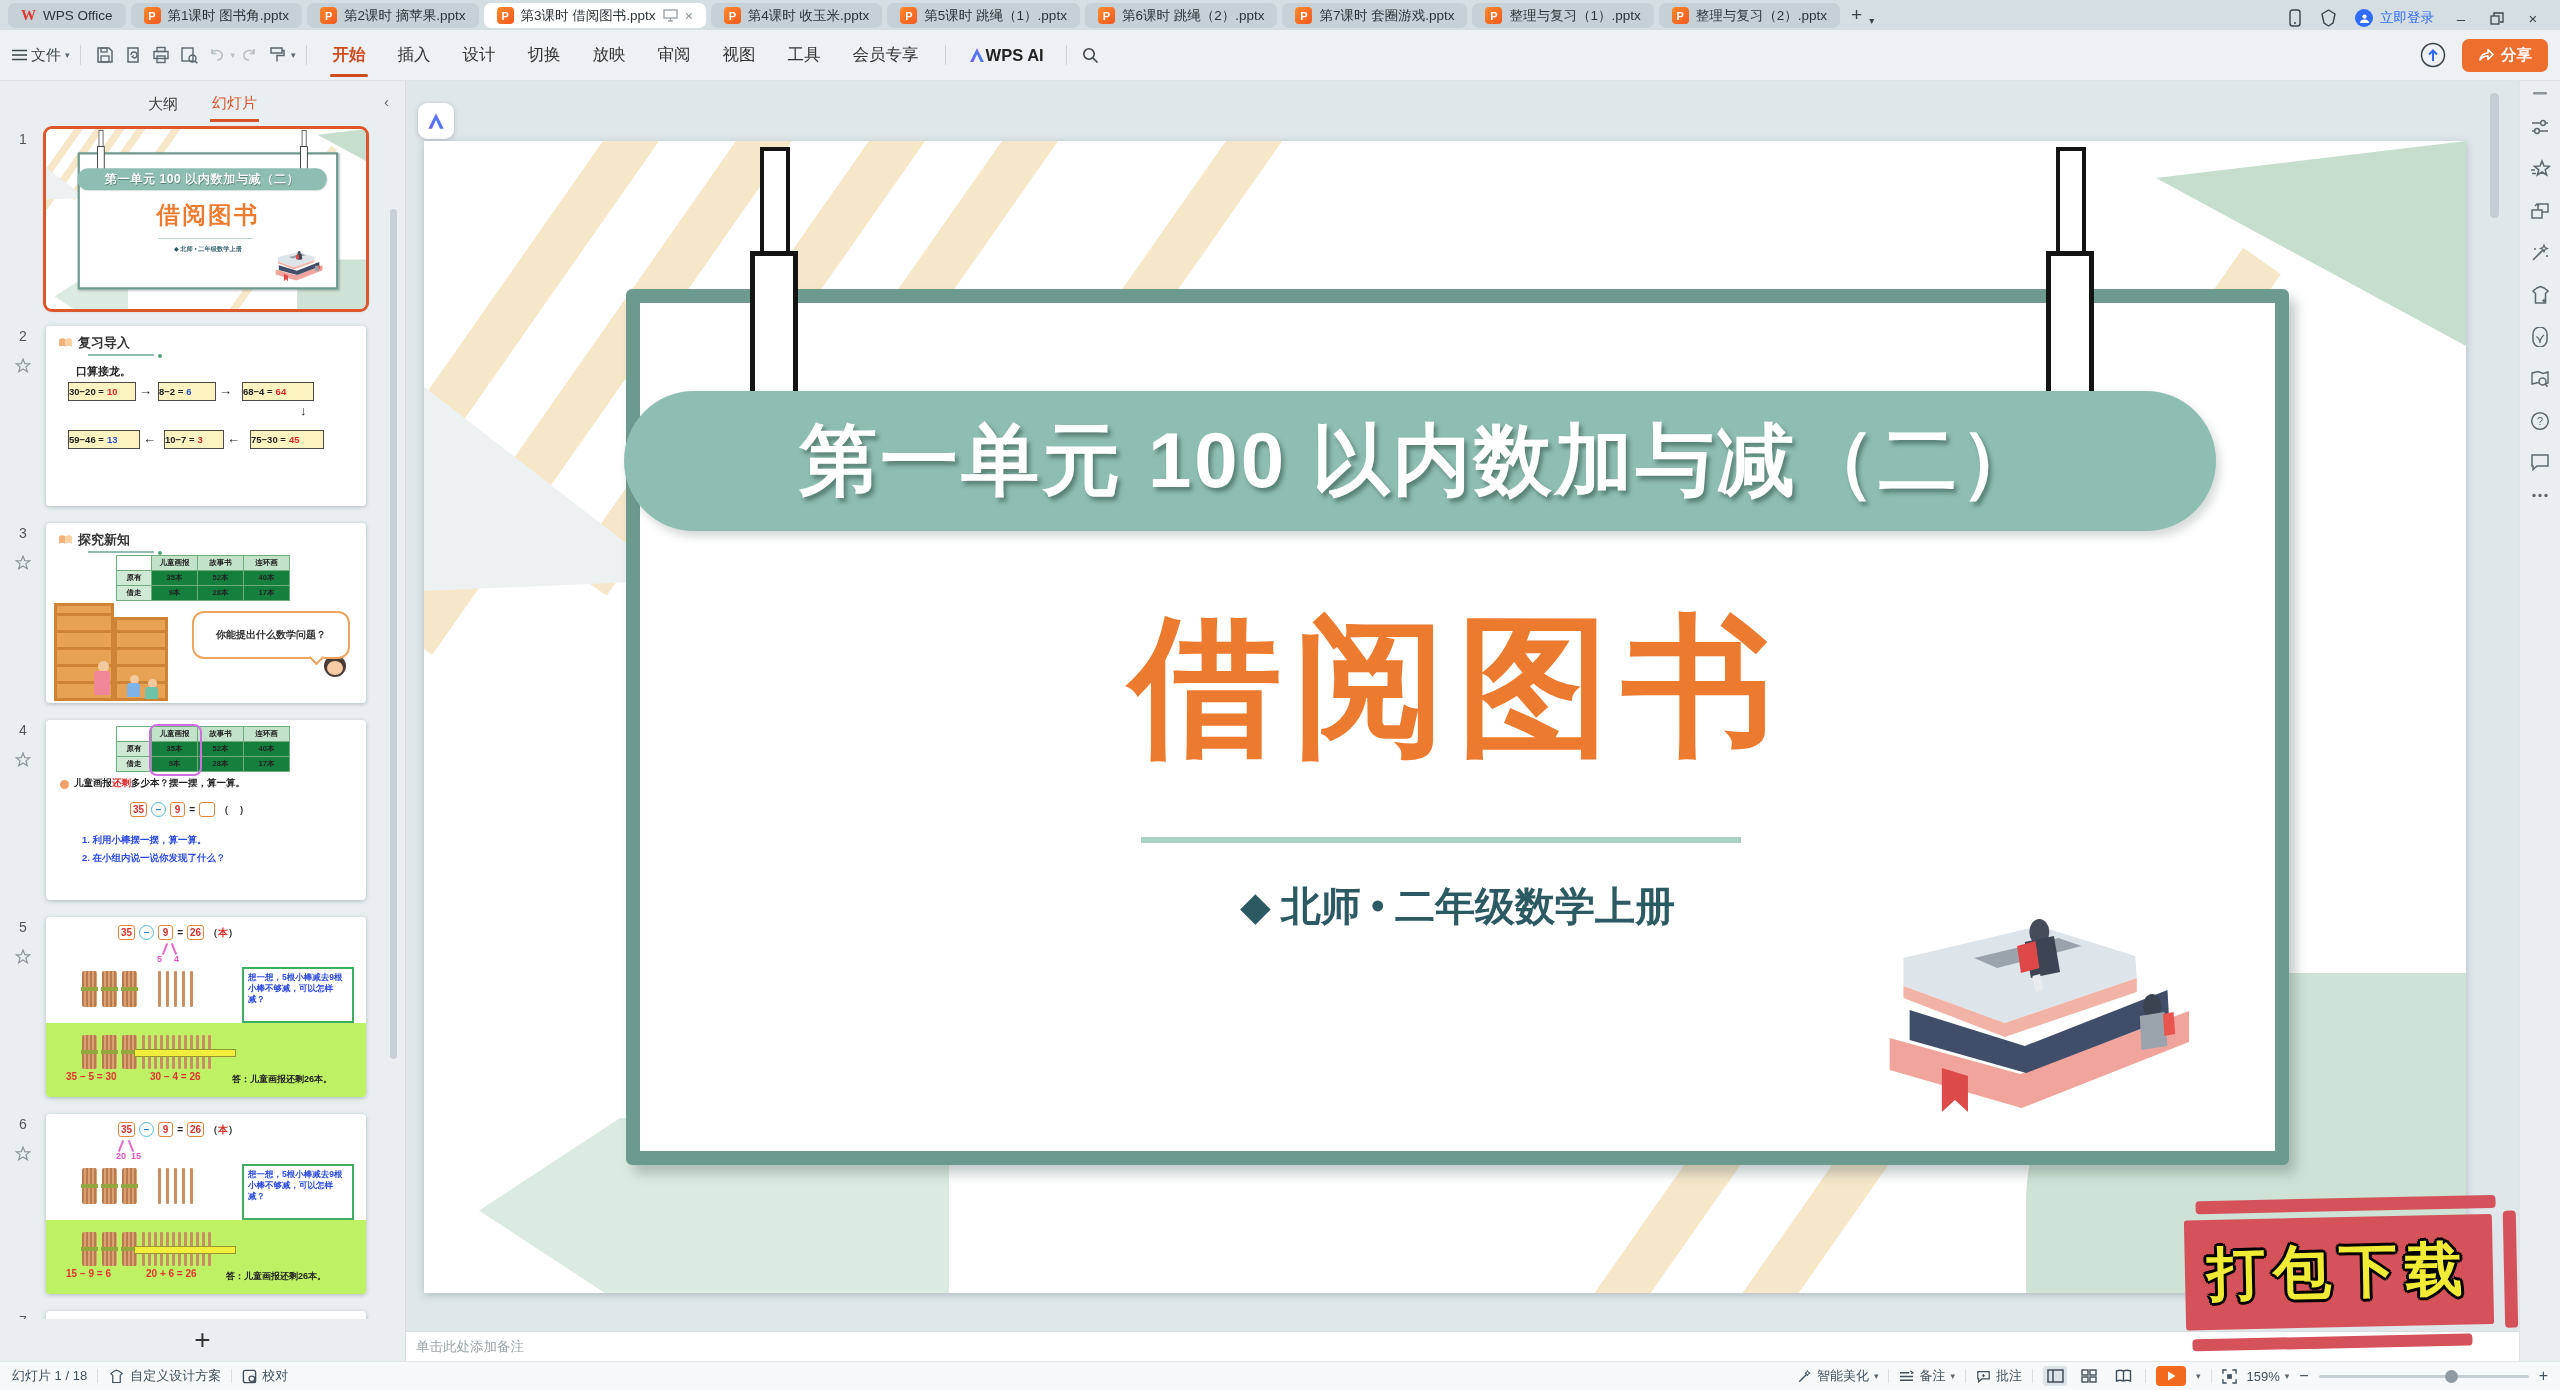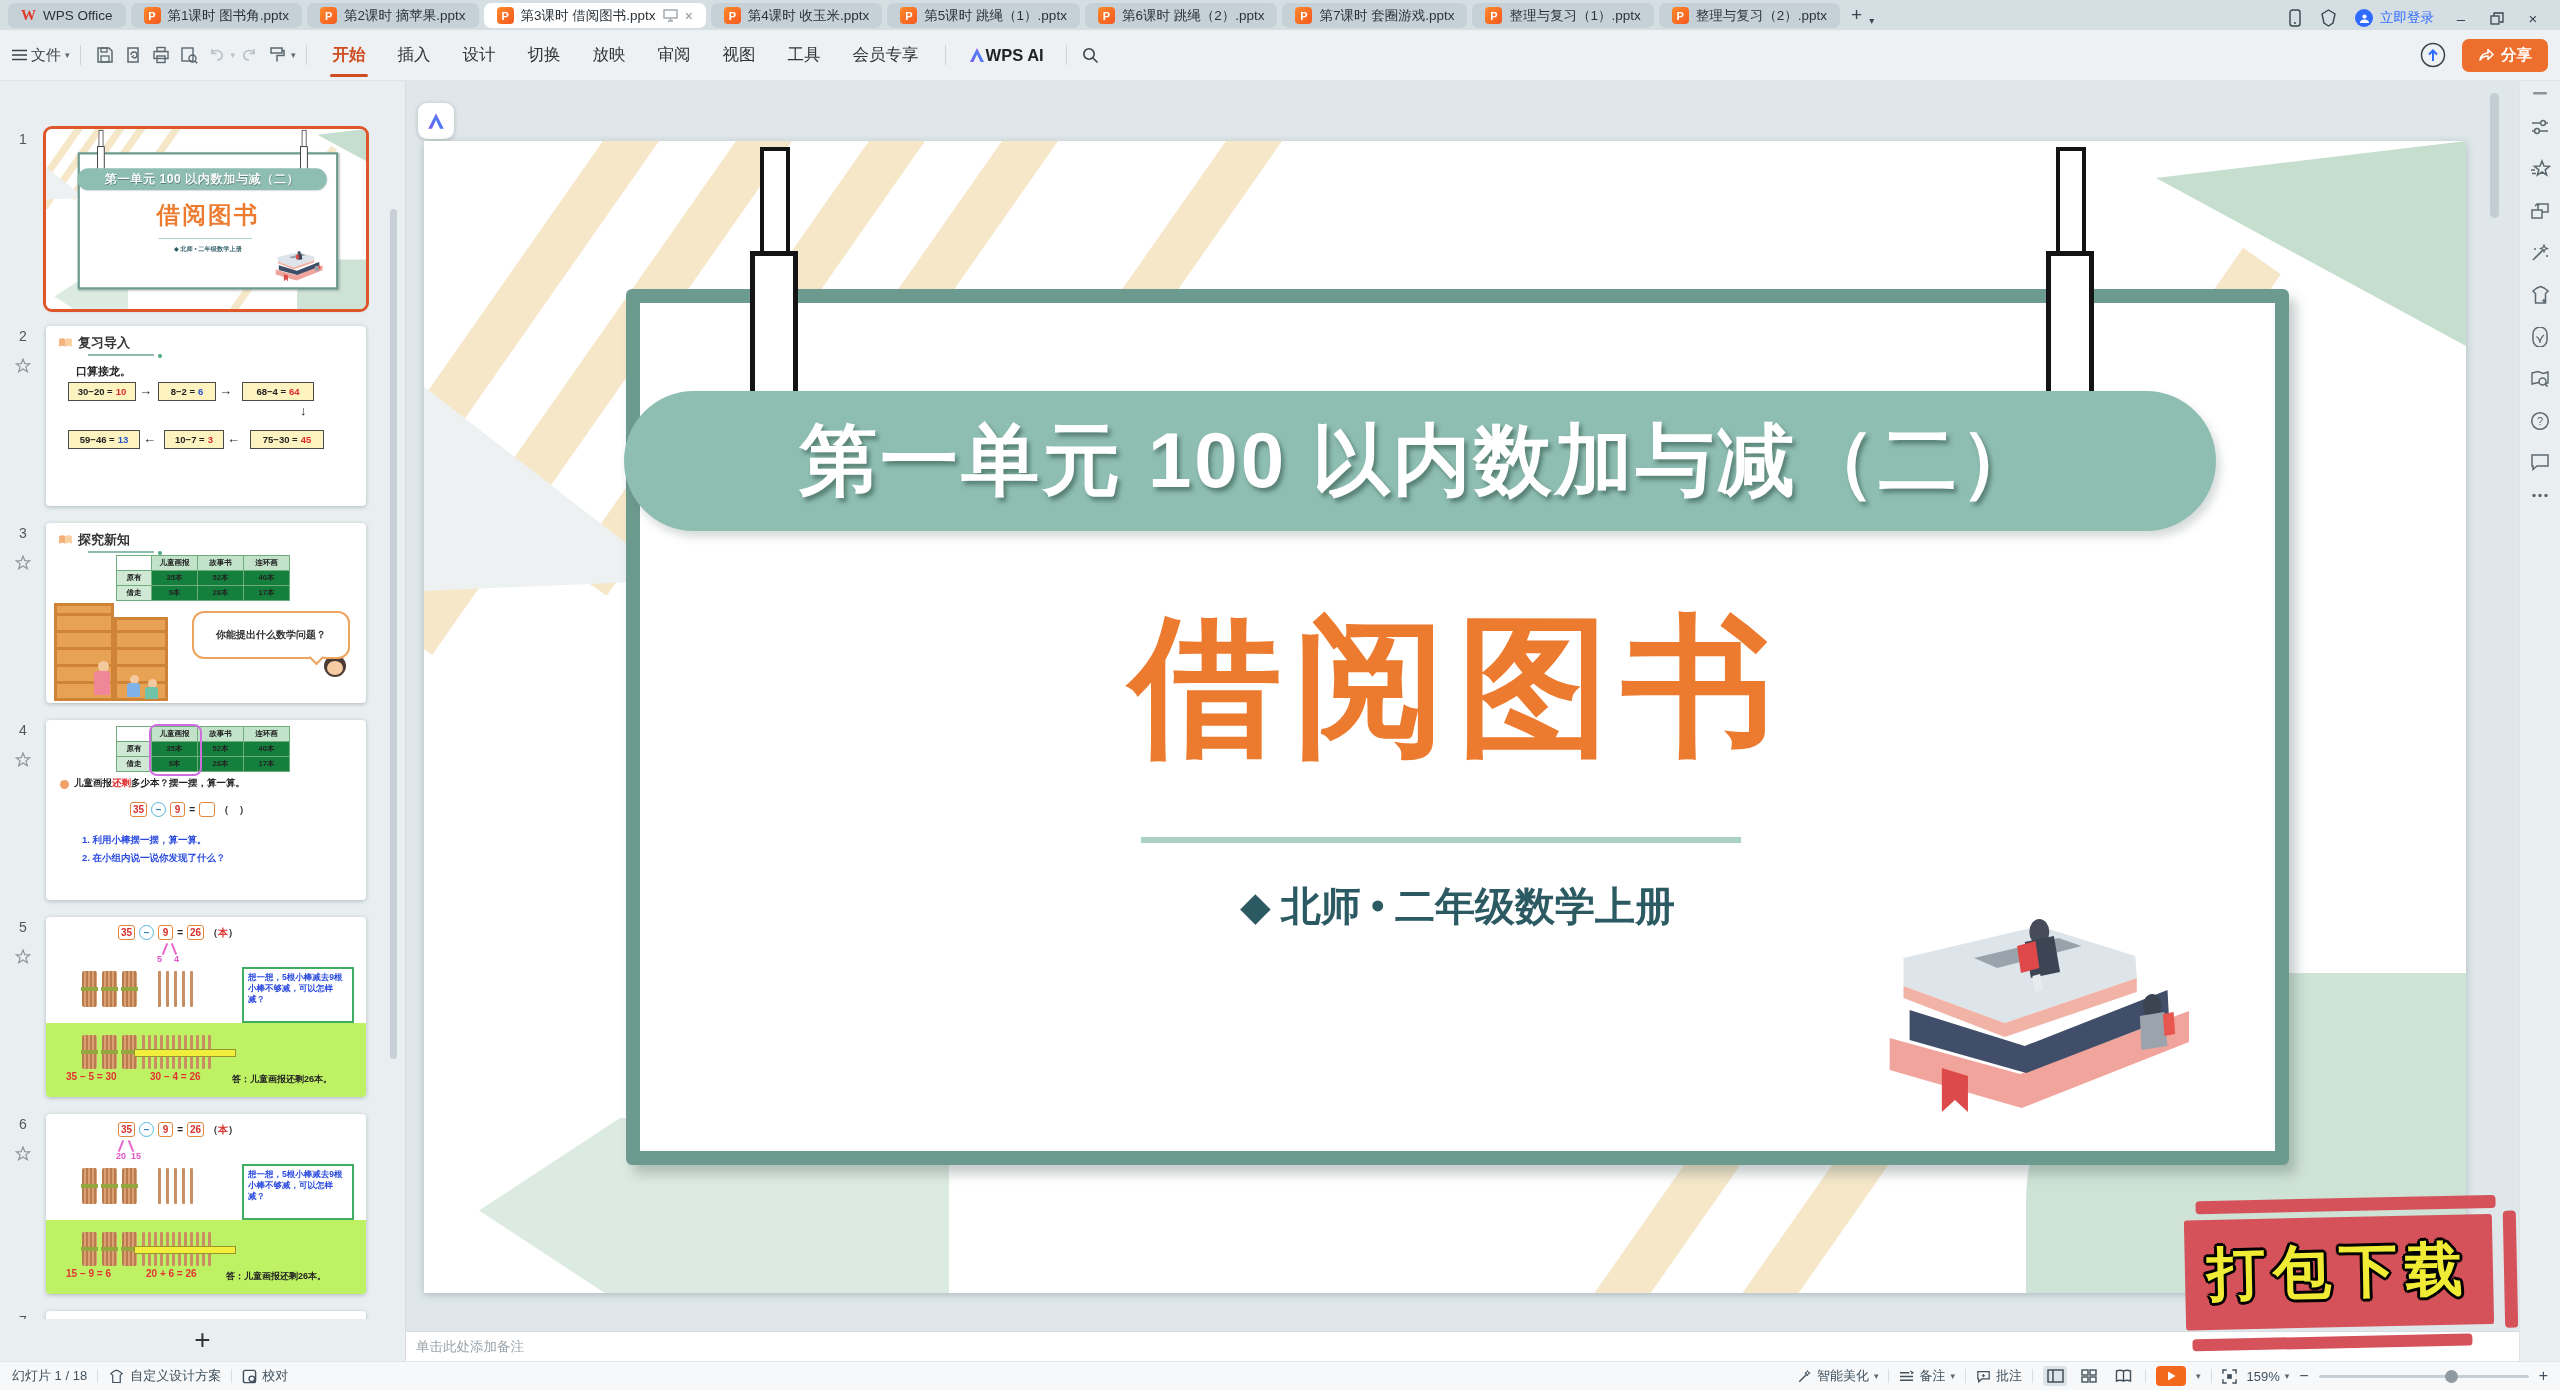--- a/index.html
+++ b/index.html
@@ -92,21 +92,21 @@
   .stamp .st-top{position:absolute;top:0;left:12px;right:20px;height:13px;background:#d5525a;border-radius:4px;}
   .stamp .st-main{position:absolute;top:19px;left:0;right:24px;bottom:21px;background:#d5525a;border-radius:3px;display:flex;align-items:center;justify-content:center;}
   .stamp .st-main span{font-size:58px;font-weight:bold;color:#f0ec35;letter-spacing:8px;white-space:nowrap;
     text-shadow:-3px 0 #000,3px 0 #000,0 -3px #000,0 3px #000,-2px -2px #000,2px 2px #000,-2px 2px #000,2px -2px #000;}
   .stamp .st-bot{position:absolute;bottom:0;left:6px;right:46px;height:12px;background:#d5525a;border-radius:4px;}
   .stamp .st-right{position:absolute;right:0;top:16px;width:13px;height:78%;background:#d5525a;border-radius:4px;}
   
   .th-header{position:absolute;left:12px;top:8px;display:flex;align-items:center;gap:5px;font-size:13px;font-weight:bold;color:#333;z-index:2;}
   .hline{position:absolute;left:30px;bottom:-4px;width:66px;height:2px;background:#8fbcae;}
   .hdot{position:absolute;left:100px;bottom:-6px;width:4px;height:4px;border-radius:50%;background:#4aa87a;}
-  .eqbox{position:absolute;height:17px;border:1.5px solid #4a4a4a;background:#fdf3c0;display:flex;align-items:center;justify-content:center;gap:3px;font-size:9.5px;font-weight:bold;color:#222;}
+  .eqbox{position:absolute;height:17px;border:1.5px solid #4a4a4a;background:#fdf3c0;display:flex;align-items:center;justify-content:flex-start;gap:3px;font-size:9.5px;font-weight:bold;color:#222;}
   .arr{position:absolute;font-size:13px;color:#222;font-weight:bold;}
   .mini-table{position:absolute;border-collapse:collapse;z-index:1;}
   .mini-table td{border:1px solid #6fae7c;height:14px;text-align:center;font-size:7.5px;font-weight:bold;color:#222;padding:0;}
   .mini-table .c0{width:34px;background:#cfe9d5;}
   .mini-table td{width:45px;background:#15803d;}
   .mini-table tr.hd td{background:#c2e3ca;}
   .mini-table tr.hd td.c0{background:#fff;}
   .obox{min-width:15px;height:15px;border:1.5px solid #e2863c;border-radius:3px;display:inline-flex;align-items:center;justify-content:center;font-size:10px;font-weight:bold;color:#d8302a;padding:0 2px;background:#fff;box-sizing:border-box;}
   .ocir{width:15px;height:15px;border:1.5px solid #55b8de;border-radius:50%;display:inline-flex;align-items:center;justify-content:center;font-size:10px;font-weight:bold;color:#2a7fc0;background:#fff;box-sizing:border-box;}
   .eqt{font-size:10px;font-weight:bold;color:#222;}
@@ -307,20 +307,25 @@
             <path d="M2,12 C3,7 6,5 10,5 V1.5 L15,6.5 L10,11.5 V8 C6.5,8 4,9 2,12 Z" fill="none" stroke="#fff" stroke-width="1.6" stroke-linejoin="round"></path>
           </svg>
         <span>分享</span>
       </div>
     </div>
   </div>
 
   <div class="mainrow">
 
     <div class="sidebar">
+      <div class="side-tabs">
+        <span class="side-tab">大纲</span>
+        <span class="side-tab active">幻灯片</span>
+        <span class="collapse">‹</span>
+      </div>
 
       <div class="thumb-list">
 
         <div class="thumb-row">
           <div class="gutter">
               <div class="thumb-num">1</div>
             </div>
           <div class="thumb sel">
             <div class="slide-inner mini">
               <i class="stp" style="left:205px;top:-30px;height:640px"></i>

